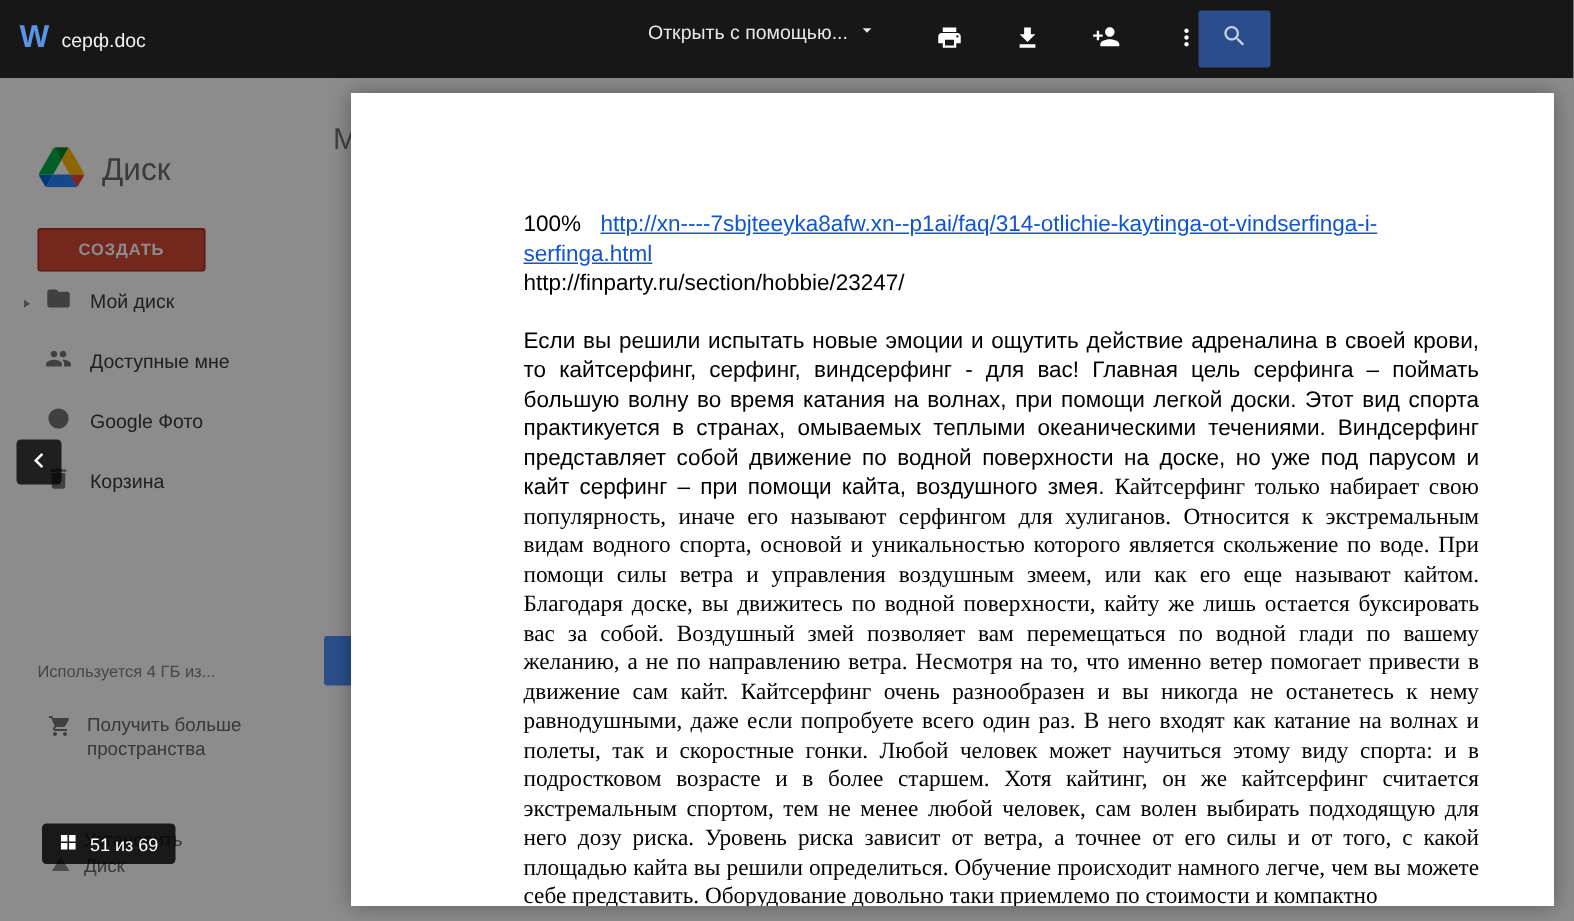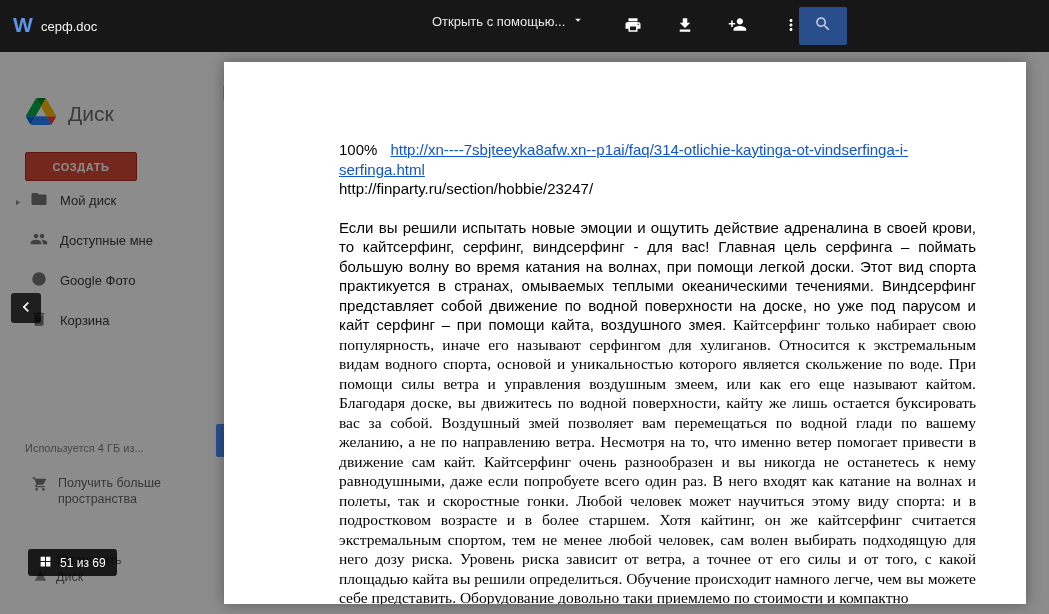--- a/index.html
+++ b/index.html
@@ -29,21 +29,21 @@
   .install { position:absolute; left:33px; top:552px; color:#666; font-size:12.5px; }
   .install .install-label { position:absolute; left:23px; top:0; width:90px; line-height:17px; }
   .install .install-icon { position:absolute; left:0; top:17px; }
   .bg-blue-peek { position:absolute; left:216px; top:424px; width:20px; height:33px; background:#4d90fe; border-radius:2px; }
 
   
   .dim { position:absolute; inset:0; background:rgba(0,0,0,0.45); z-index:10; }
 
   
   .doc-page {
-    position:absolute; left:224px; top:62px; width:802px; height:542px;
+    position:absolute; left:234px; top:62px; width:802px; height:542px;
     background:#fff; z-index:20; overflow:hidden;
     padding:78px 50px 12px 115px;
     box-shadow:0 0 14px rgba(0,0,0,0.35);
     color:#000;
   }
   .doc-line1 { font-size:15px; line-height:19.5px; }
   .doc-line1 .zoom-prefix { margin-right:13px; }
   .doc-link { color:#1155cc; text-decoration:underline; }
   .doc-url2 { font-size:15px; line-height:19.5px; color:#000; }
   .doc-para { margin-top:19px; font-size:15px; line-height:19.5px; text-align:justify; }

